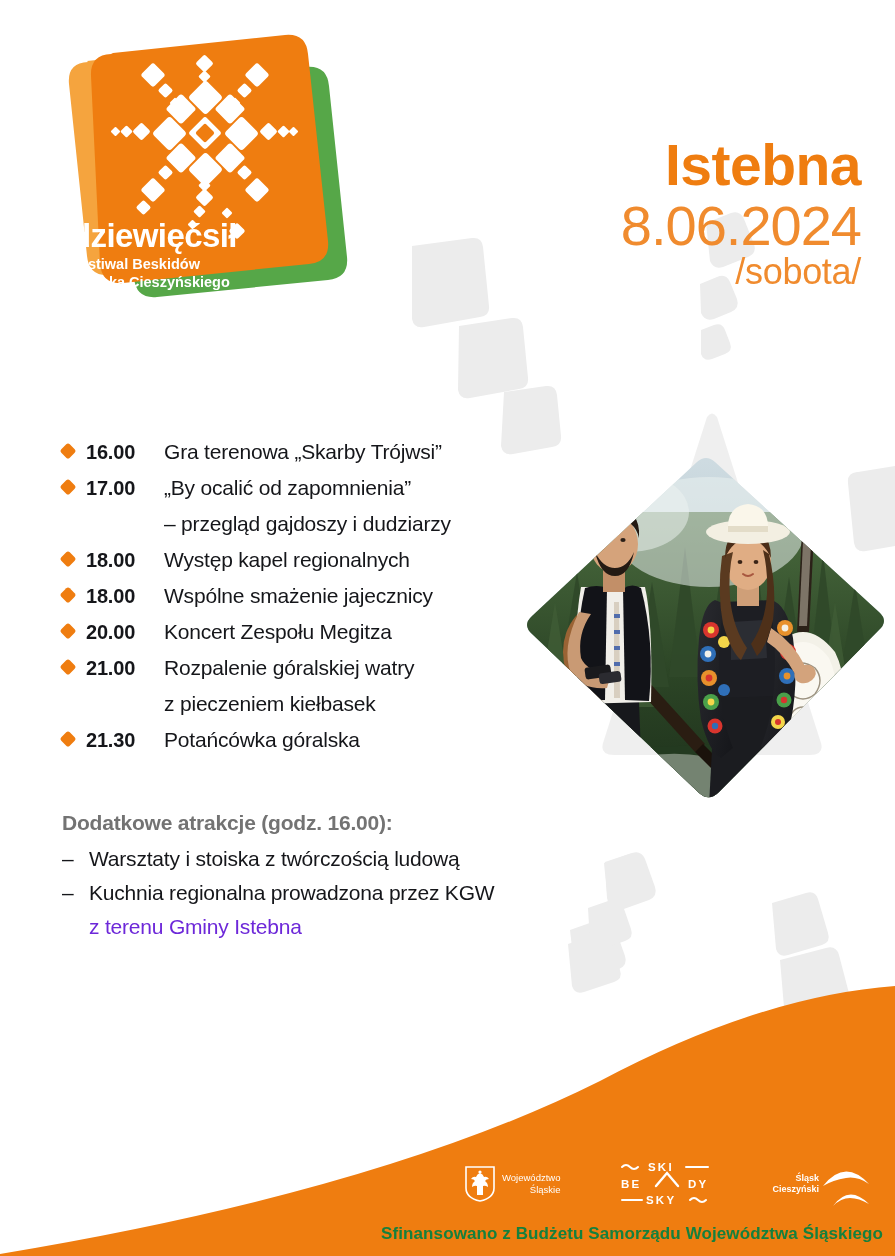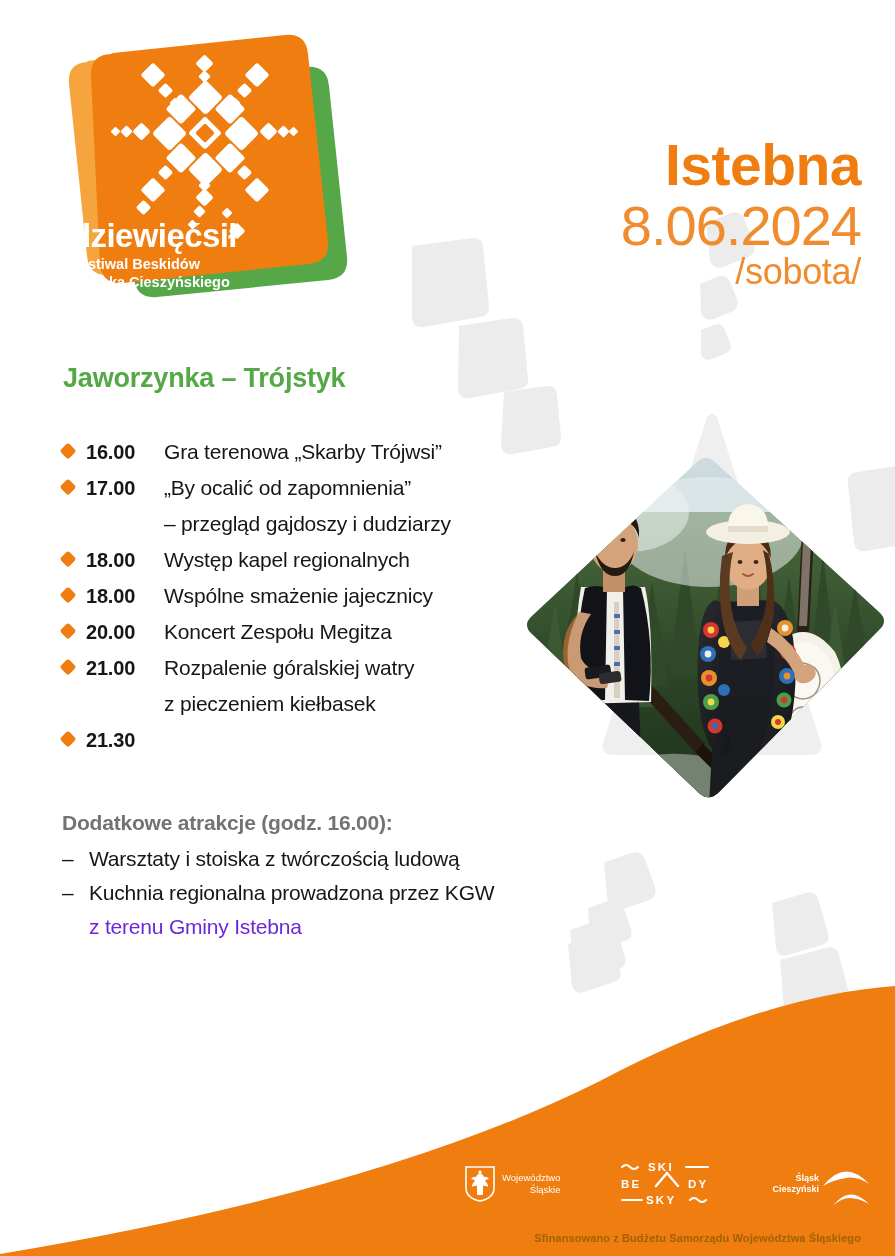--- a/index.html
+++ b/index.html
@@ -98,22 +98,22 @@
   .logos-row {
     position:absolute; right:22px; bottom:46px;
     display:flex; align-items:center; gap:0;
   }
   .wojew { display:flex; align-items:center; gap:7px; margin-right:56px;text-align:right; }
   .wojew-txt { color:#fff; font-size:9.5px; line-height:12px; font-weight:400; }
   .beskidy { margin-right:56px; }
   .cieszyn { display:flex; align-items:center; }
   .cieszyn-txt { color:#fff; font-size:9px; line-height:11.5px; text-align:right; font-weight:700; }
   .fin-text {
-    position:absolute; right:34px; bottom:12px;
-    color:#a16207; font-size:11px; font-weight:700; letter-spacing:0.1px;
+    position:absolute; right:12px; bottom:12px;
+    color:#15803d; font-size:17px; font-weight:700; letter-spacing:0.1px;
   }
 </style>
 </head>
 <body>
 
 <div id="poster">
 
   <div class="bg-layer">
     <svg width="895" height="1256" viewBox="0 0 895 1256">
       <g fill="#ececec">
@@ -219,21 +219,20 @@
       <text x="28" y="258" font-family="Liberation Sans, sans-serif" font-size="14.5" font-weight="700" fill="#ffffff">i Śląska Cieszyńskiego</text>
     </svg>
   </div>
 
   <div class="headline">
     <div class="h-city">Istebna</div>
     <div class="h-date">8.06.2024</div>
     <div class="h-day">/sobota/</div>
   </div>
 
-  <div class="sec-title">Jaworzynka – Trójstyk</div>
 
   <div class="schedule">
 
     <div class="sched-row">
       <div class="bullet-cell">
           <div class="diamond"></div>
         </div>
       <div class="time">16.00</div>
       <div class="desc">Gra terenowa „Skarby Trójwsi”</div>
     </div>
@@ -292,20 +291,21 @@
         </div>
       <div class="time"></div>
       <div class="desc">z pieczeniem kiełbasek</div>
     </div>
 
     <div class="sched-row">
       <div class="bullet-cell">
           <div class="diamond"></div>
         </div>
       <div class="time">21.30</div>
+      <div class="desc">Potańcówka góralska</div>
     </div>
 
   </div>
 
   <div class="extras">
     <div class="extras-title">Dodatkowe atrakcje (godz. 16.00):</div>
 
     <div class="extra-row">
       <div class="dash">–</div>
       <div class="extra-txt">Warsztaty i stoiska z twórczością ludową</div>

